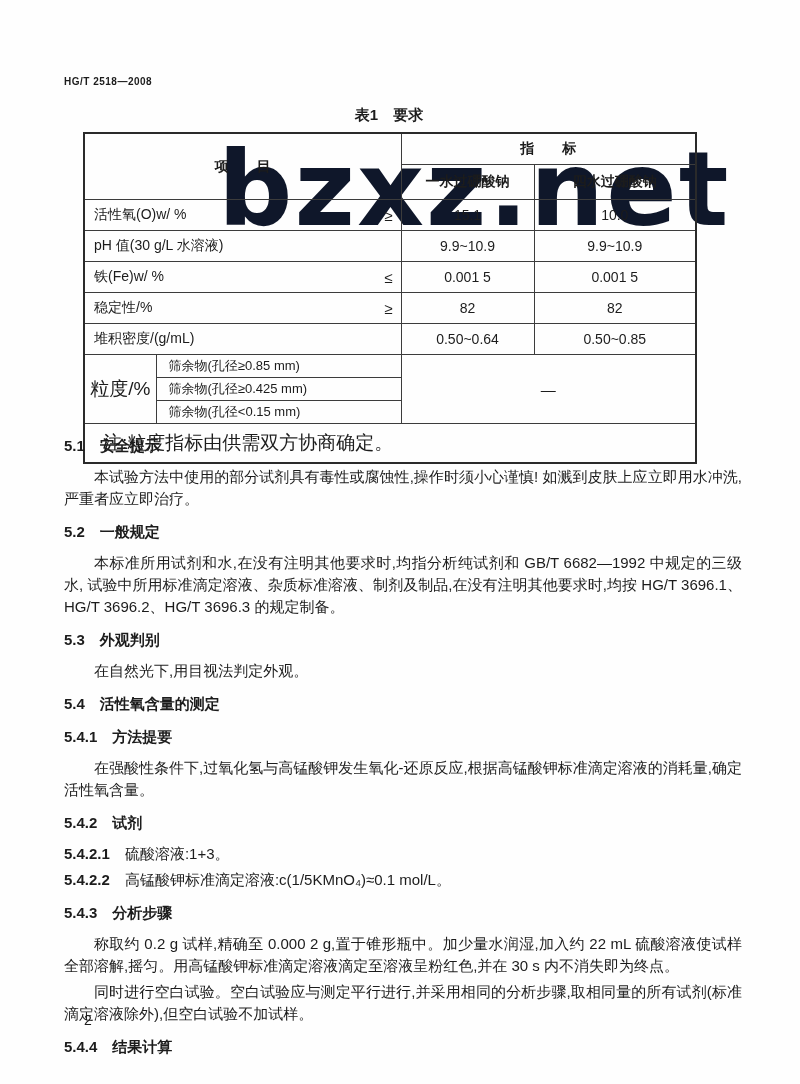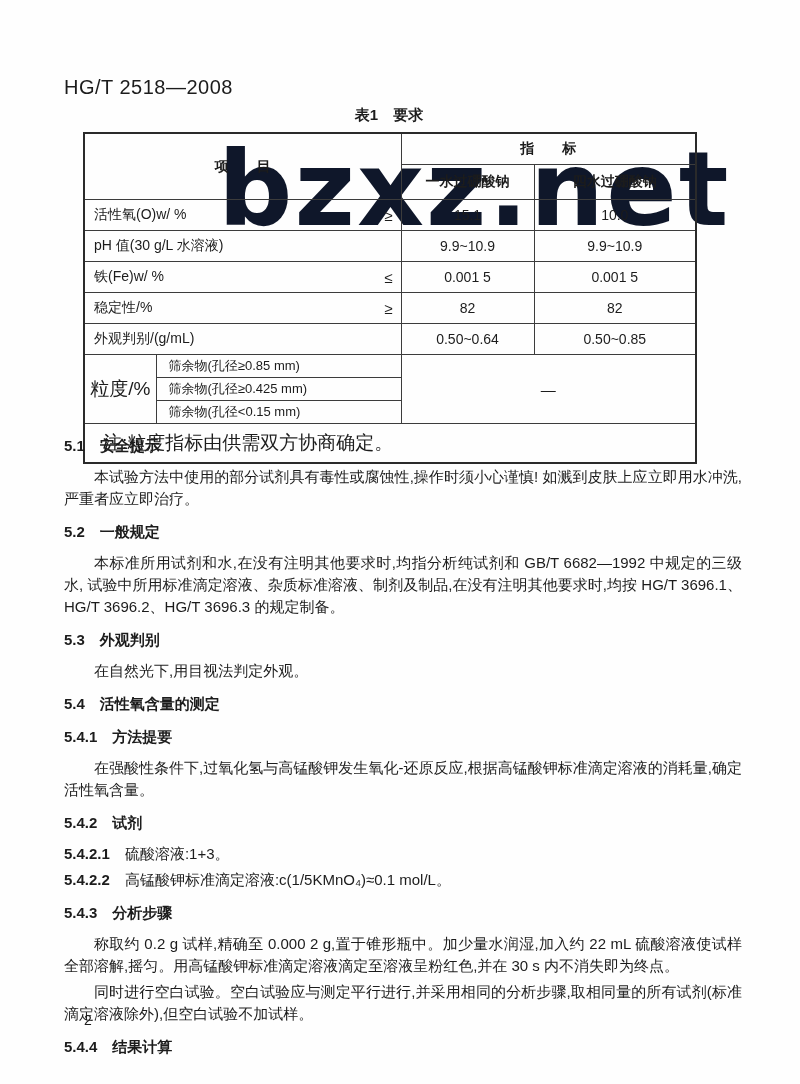--- a/index.html
+++ b/index.html
@@ -9,21 +9,21 @@
     overflow:hidden;
   }
   .watermark {
     position:absolute; left:218px; top:128px; z-index:0;
     font-size:104px; font-weight:bold; color:#0f172a; letter-spacing:2px;
     font-family:"DejaVu Sans",sans-serif; user-select:none;
   }
   .content { position:relative; z-index:1; }
   .doc-code {
     position:absolute; left:64px; top:76px;
-    font-size:20px; font-weight:normal; letter-spacing:0.5px;
+    font-size:10px; font-weight:bold; letter-spacing:0.5px;
   }
   .tbl-caption {
     position:absolute; left:83px; top:106px; width:612px;
     text-align:center; font-size:15px; font-weight:bold;
   }
   table.t1 {
     position:absolute; left:83px; top:132px; width:612px;
     border-collapse:collapse; table-layout:fixed;
     font-size:14px; color:#1c1c1c;
     border:2px solid #2a2a2a;
@@ -96,21 +96,21 @@
           <td class="val">0.001 5</td>
           <td class="val">0.001 5</td>
         </tr>
         <tr>
           <td class="lbl" colspan="2">稳定性/%</td>
           <td class="op">≥</td>
           <td class="val">82</td>
           <td class="val">82</td>
         </tr>
         <tr>
-          <td class="lbl" colspan="2">外观判别/(g/mL)</td>
+          <td class="lbl" colspan="2">堆积密度/(g/mL)</td>
           <td class="op"></td>
           <td class="val">0.50~0.64</td>
           <td class="val">0.50~0.85</td>
         </tr>
 
         <tr>
           <td class="gl" rowspan="3">粒度/%</td>
           <td class="gs" colspan="2">筛余物(孔径≥0.85 mm)</td>
           <td class="val dash" colspan="2" rowspan="3">—</td>
         </tr>

